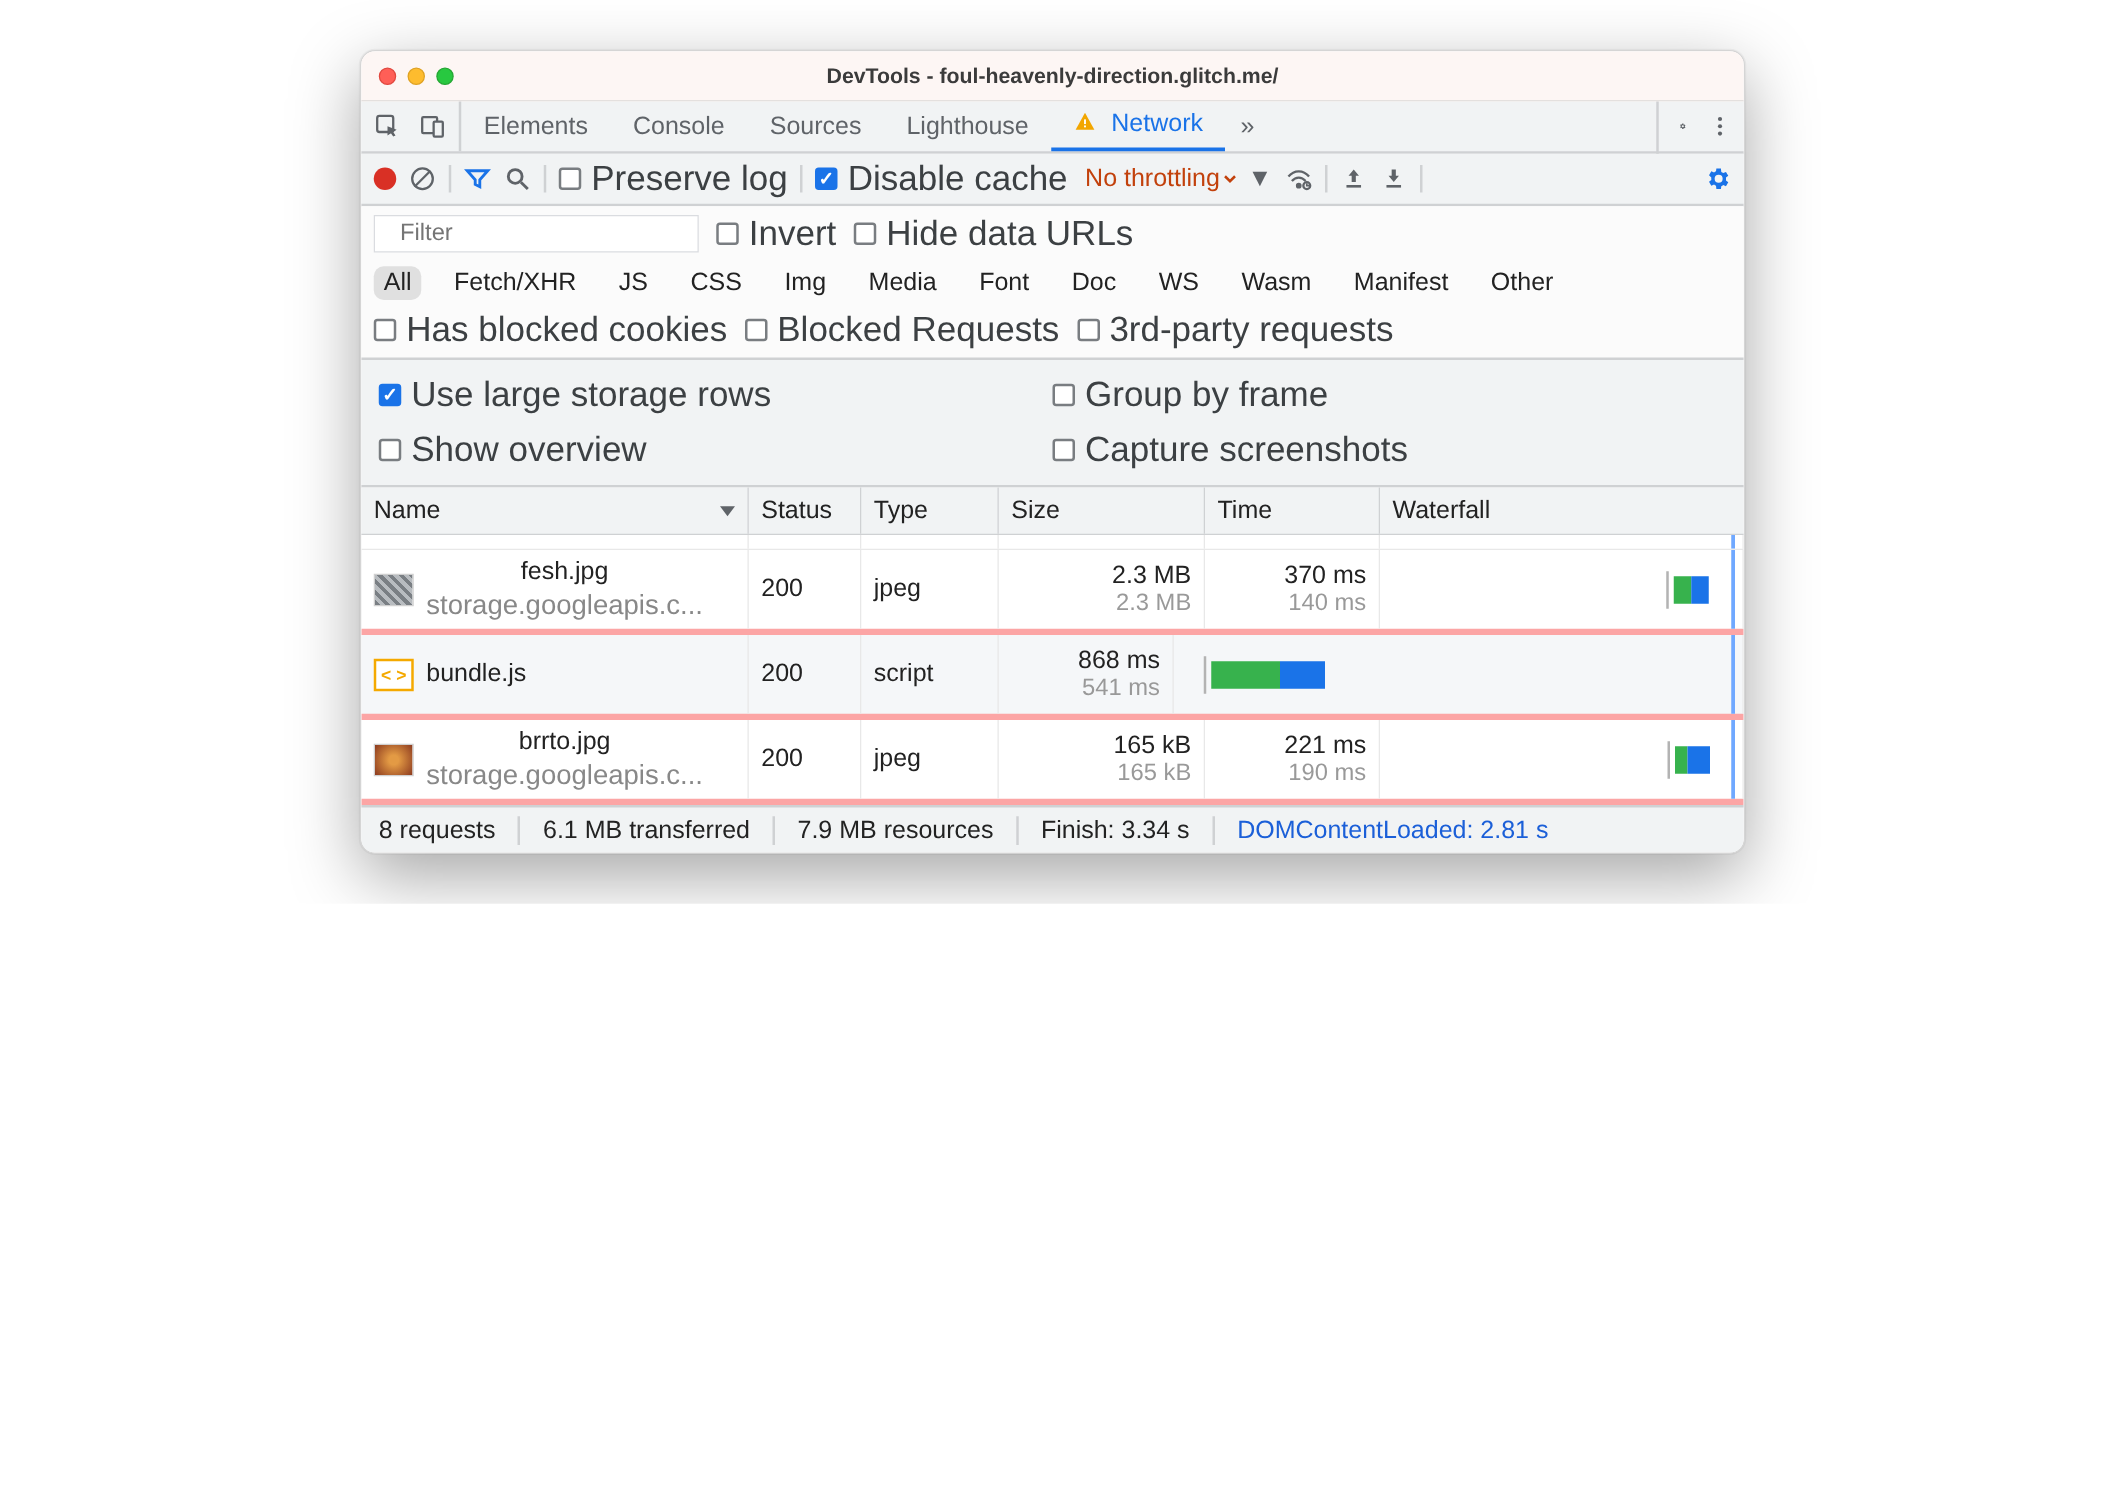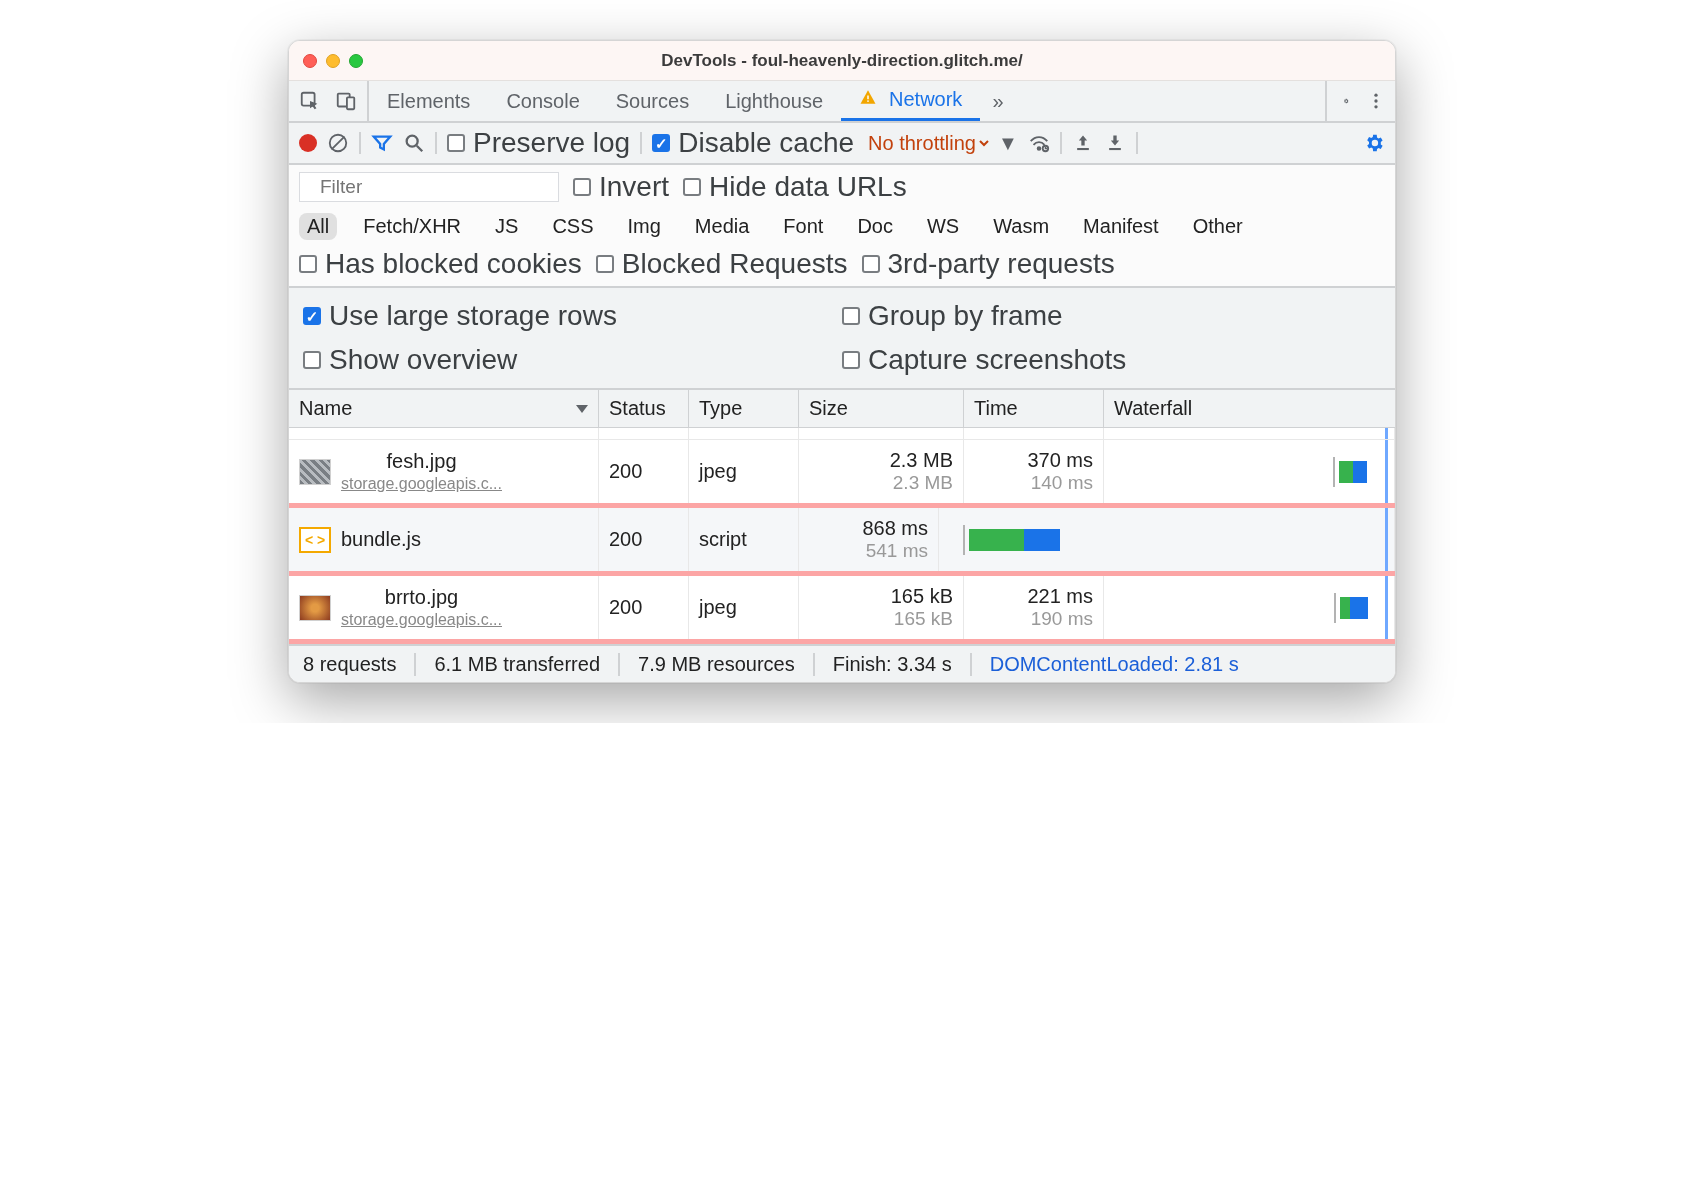--- a/index.html
+++ b/index.html
@@ -105,21 +105,21 @@
   .row { display:flex; height:68px; border-bottom:5px solid #fca5a5; }
   .row.alt { background:#f5f7f9; }
   .row .col { border-right:1px solid #e8e8e8; }
   .name-cell { display:flex; align-items:center; gap:10px; }
   .thumb { width:32px;height:26px; border:1px solid #d0d0d0; display:flex;align-items:center;justify-content:center;}
   .thumb.img1 { background: repeating-linear-gradient(45deg,#7a7f84,#7a7f84 3px,#b8bcc0 3px,#b8bcc0 6px); }
   .thumb.img2 { background: radial-gradient(circle,#e39a44 20%,#8c3a1f 100%); }
   .thumb.js { border:2px solid #f4a900; background:#fff; color:#f4a900; font-size:14px; font-weight:bold;}
   .two-line { line-height:1.25; }
   .two-line .main { font-size:20px; color:#222; white-space:nowrap; overflow:hidden; text-overflow:ellipsis; max-width:230px;}
-  .two-line .sub  { font-size:16px; color:#888; white-space:nowrap; overflow:hidden; text-overflow:ellipsis; max-width:230px;text-decoration:underline;}
+  .two-line .sub  { font-size:22px; color:#888; white-space:nowrap; overflow:hidden; text-overflow:ellipsis; max-width:230px;}
   .num-col { text-align:right; justify-content:center; flex-direction:column; align-items:flex-end; gap:0; }
   .num-col .main { font-size:20px; color:#222; }
   .num-col .sub  { font-size:19px; color:#999; }
 
   .highlight-box { border: 5px solid #135bd9; border-radius:14px; padding:1px 6px 3px; margin:-4px -4px -4px 0;}
   .wf-cell { position:relative; }
   .wf-bar { position:absolute; top:50%; transform:translateY(-50%); height:22px; display:flex;}
   .wf-seg { height:100%; }
   .tick { width:2px; height:30px; background:#b3b3b3; position:absolute; top:50%; transform:translateY(-50%);}
   .wf-vline { position:absolute; top:0; bottom:0; width:3px; background:#6fa8ff; right:6px;}

